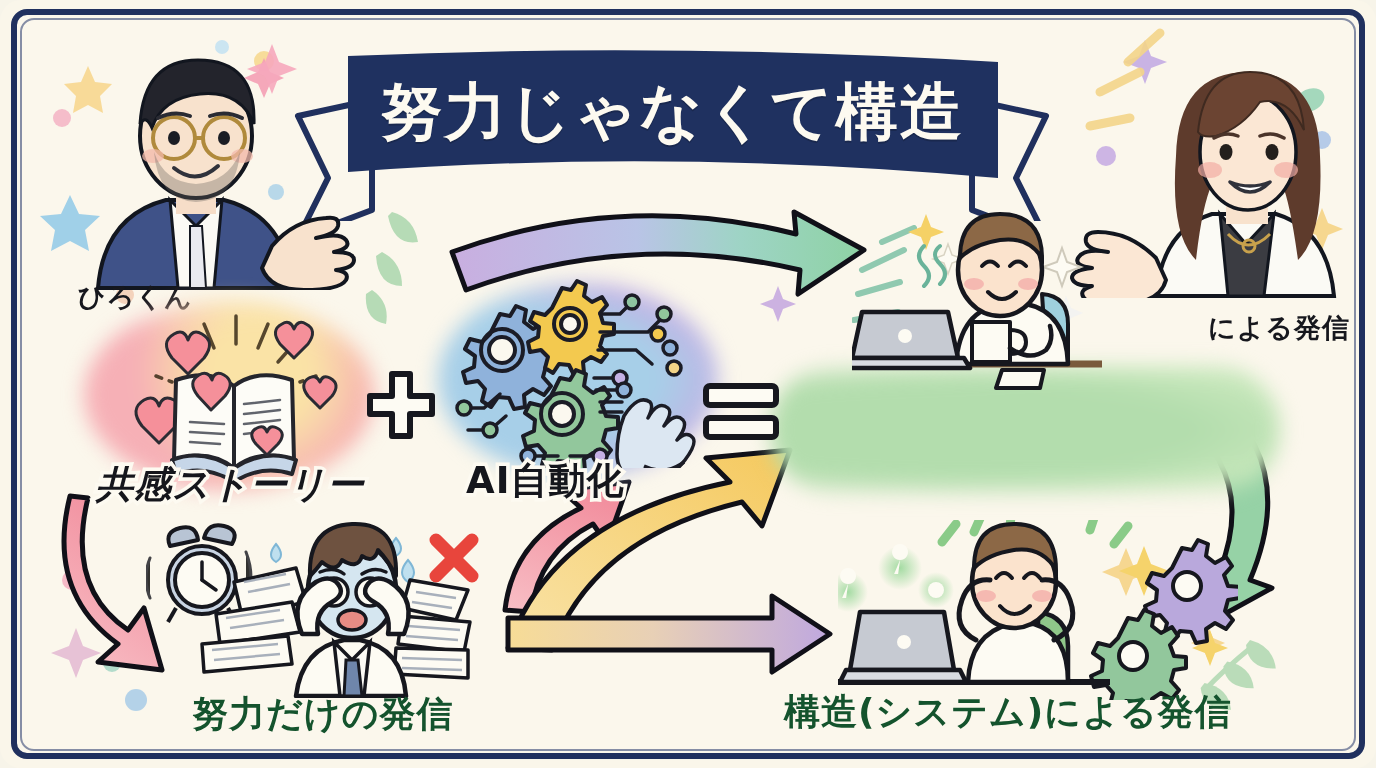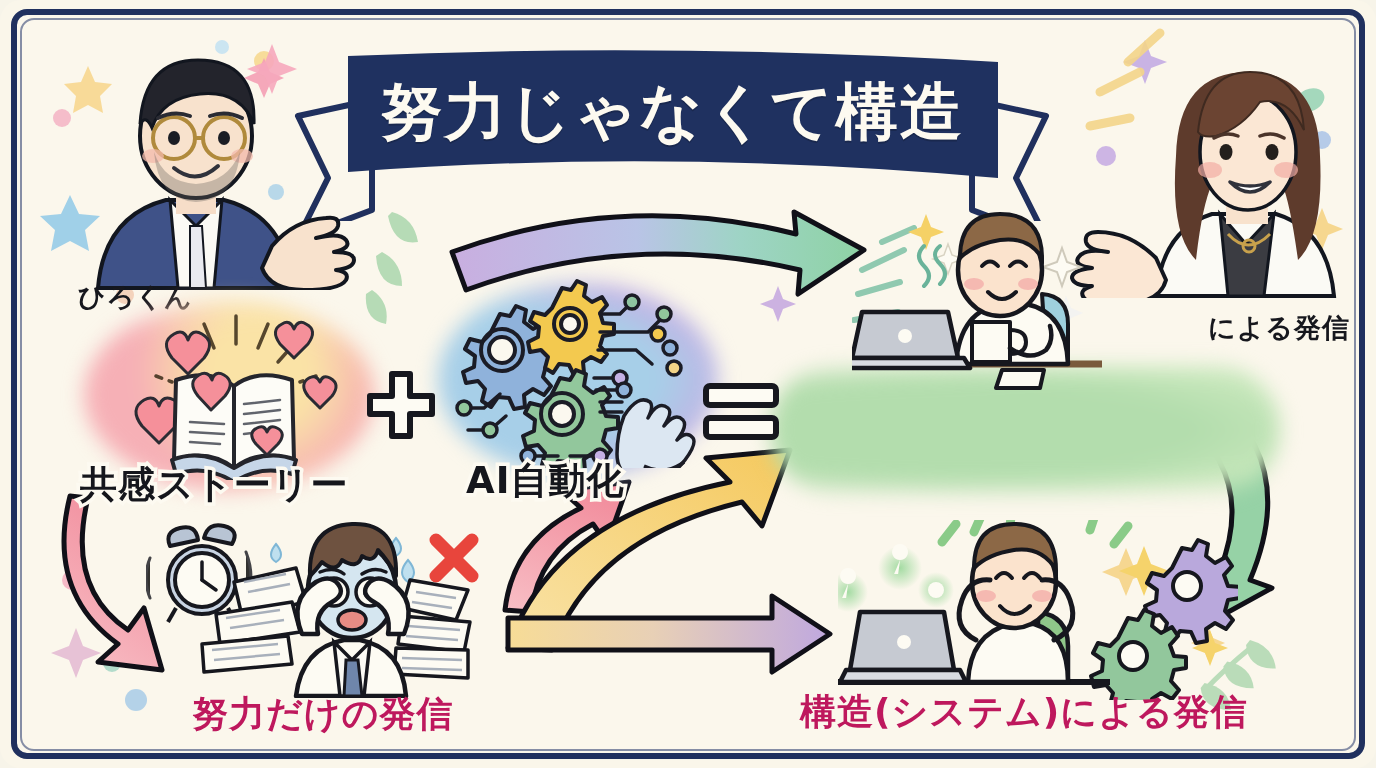--- a/index.html
+++ b/index.html
@@ -78,21 +78,21 @@
     font-size: 52px;
     letter-spacing: 2px;
     white-space: nowrap;
     z-index: 6;
   }
   .bottom-label {
     position: absolute;
     font-size: 36px;
     letter-spacing: 1px;
     white-space: nowrap;
-    color: #be185d;
+    color: #14532d;
     z-index: 6;
   }
   
   .op { position: absolute; z-index: 7; }
 </style>
 </head>
 <body>
 
 <div id="stage">
 
@@ -307,21 +307,21 @@
       <line x1="124" y1="104" x2="160" y2="100"></line>
         <line x1="124" y1="114" x2="160" y2="110"></line>
       <line x1="124" y1="124" x2="160" y2="120"></line>
         <line x1="124" y1="134" x2="156" y2="130"></line>
     </g>
 
     <path d="M78 96 q-11 -14 1 -21 q9 -5 13 5 q3 -10 12 -5 q12 7 1 21 l-14 14z" fill="#f5909a" stroke="#2b2b33" stroke-width="3" stroke-linejoin="round"></path>
     <path d="M136 144 q-9 -11 1 -16 q7 -4 10 4 q3 -8 10 -4 q10 5 1 16 l-11 11z" fill="#f5909a" stroke="#2b2b33" stroke-width="3" stroke-linejoin="round"></path>
   </svg>
 
-  <div class="concept-label jp outlined" style="left:80px;top:460px;">共感ストーリー</div>
+  <div class="concept-label jp outlined" style="left:96px;top:460px;font-style:italic;">共感ストーリー</div>
 
   <svg class="op" style="left:364px;top:368px;" width="74" height="74">
     <path d="M28 6 l18 0 l0 22 l22 0 l0 18 l-22 0 l0 22 l-18 0 l0 -22 l-22 0 l0 -18 l22 0z" fill="#fdfbf3" stroke="#16171e" stroke-width="6" stroke-linejoin="round"></path>
   </svg>
 
   <div class="blob" style="left:438px;top:282px;width:280px;height:195px;
        background:radial-gradient(ellipse at 26% 50%, #a7cfe8 0 50%, rgba(167,207,232,0) 76%),
                   radial-gradient(ellipse at 74% 44%, #c4b0e4 0 52%, rgba(196,176,228,0) 78%),
                   radial-gradient(ellipse at 48% 84%, #aed6ea 0 46%, rgba(174,214,234,0) 74%);"></div>
 
@@ -566,15 +566,15 @@
     <path d="M162 86 q14 16 30 0" stroke="#16171e" stroke-width="4" fill="none" stroke-linecap="round"></path>
 
     <path d="M138 120 q-24 -12 -14 -40 q8 -22 28 -20" fill="none" stroke="#16171e" stroke-width="5" stroke-linecap="round"></path>
     <path d="M216 120 q26 -12 16 -40 q-8 -22 -28 -20" fill="none" stroke="#16171e" stroke-width="5" stroke-linecap="round"></path>
 
     <path d="M22 92 l84 0 l10 58 l-104 0z" fill="#c6cad2" stroke="#16171e" stroke-width="4.5" stroke-linejoin="round"></path>
     <path d="M8 150 l114 0 l6 12 l-126 0z" fill="#d8dbe1" stroke="#16171e" stroke-width="4.5" stroke-linejoin="round"></path>
     <circle cx="66" cy="122" r="7" fill="#fdfbf3"></circle>
   </svg>
 
-  <div class="bottom-label jp" style="left:800px;top:688px;">構造(システム)による発信</div>
+  <div class="bottom-label jp" style="left:784px;top:688px;">構造(システム)による発信</div>
 
 </div>
 
 </body></html>

